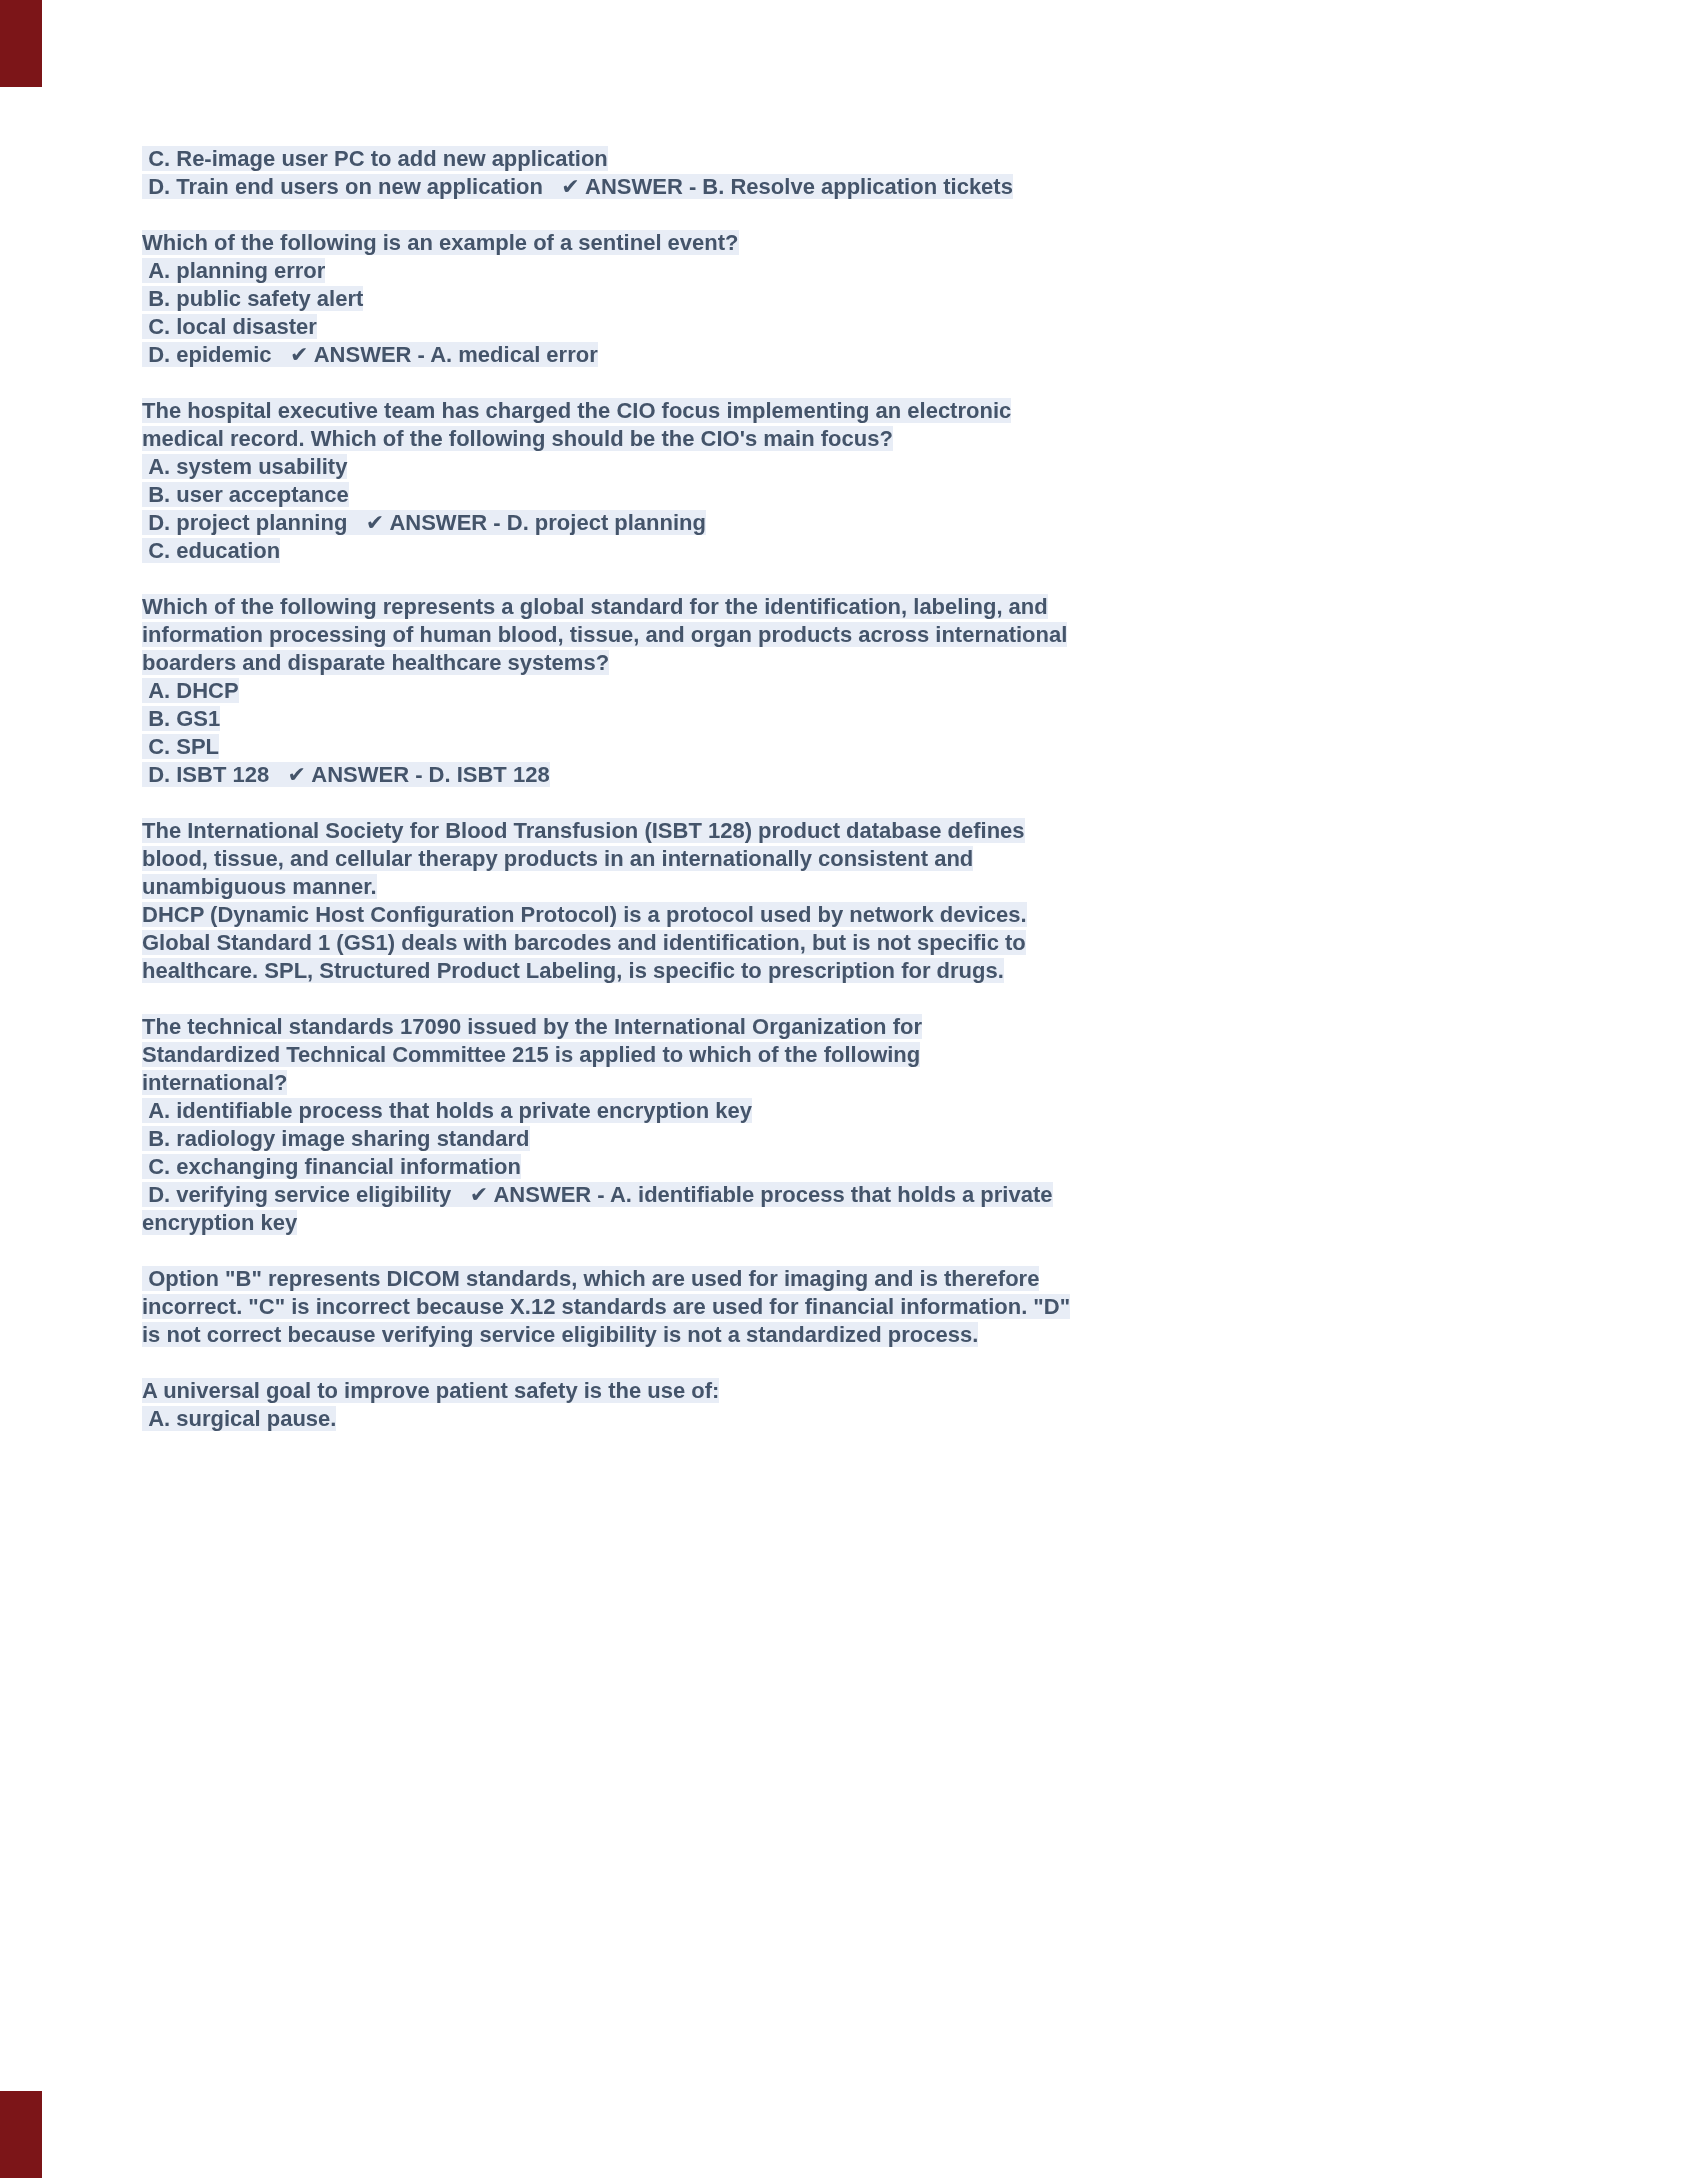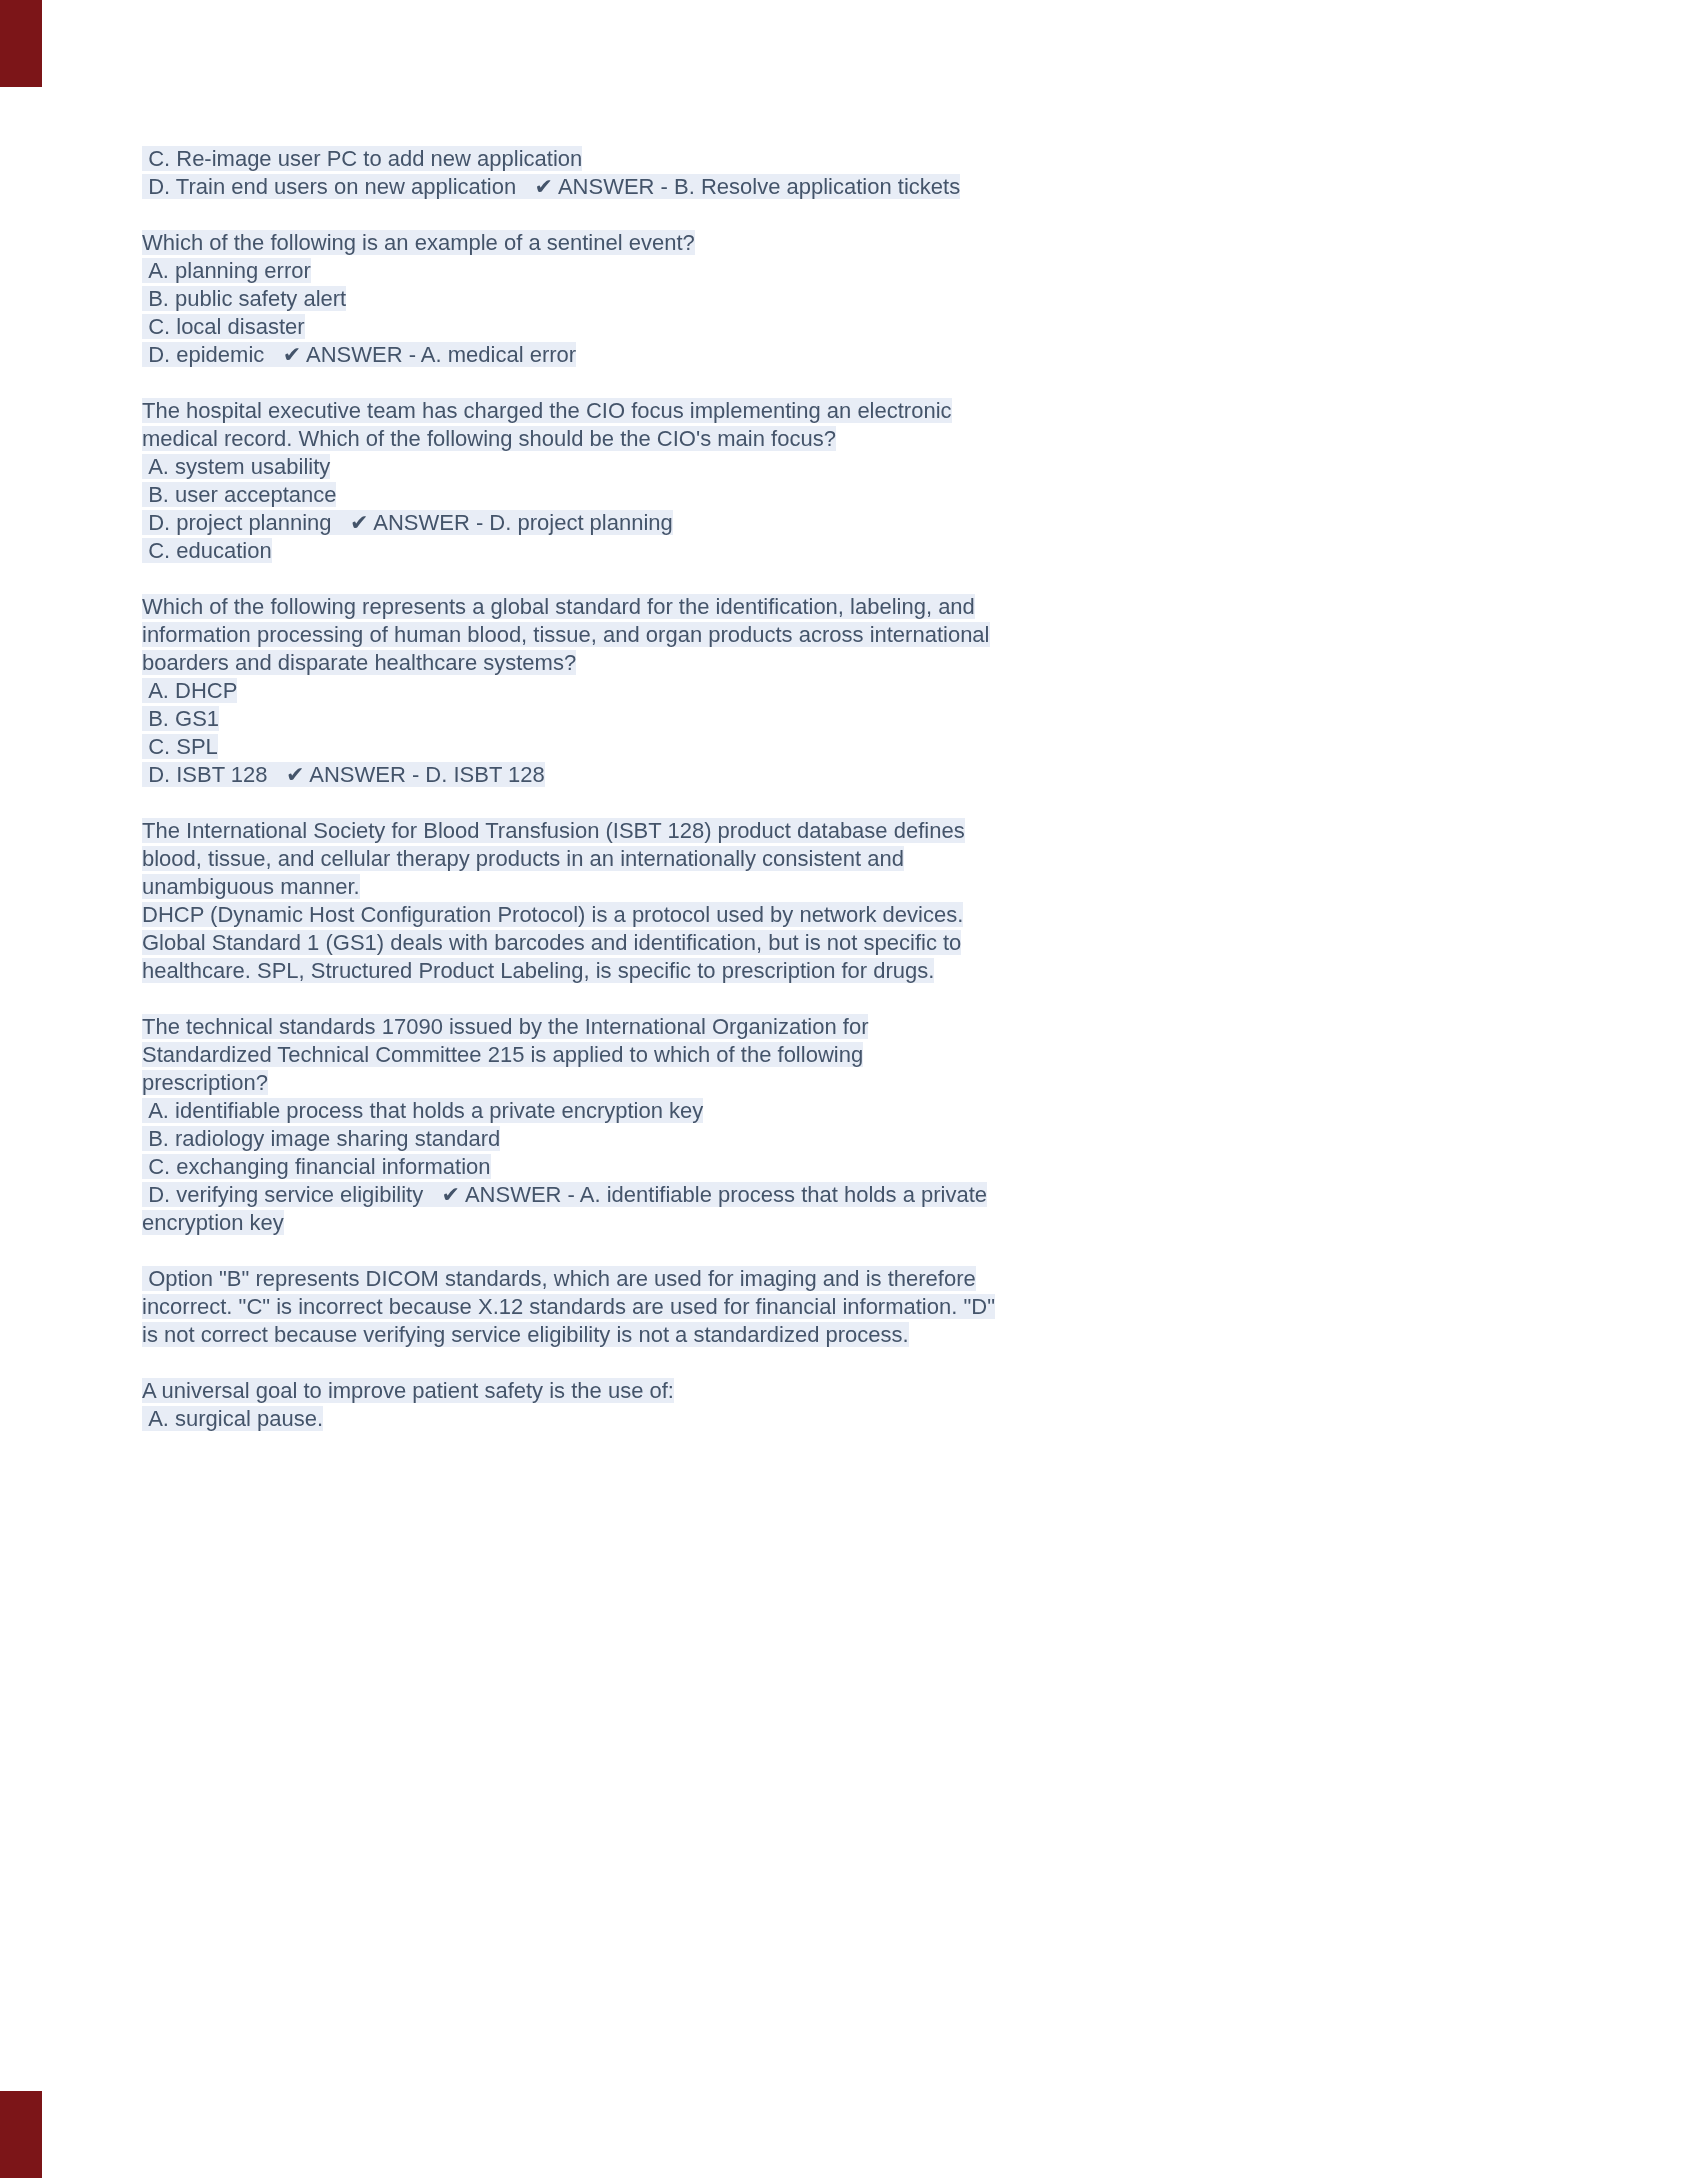--- a/index.html
+++ b/index.html
@@ -22,21 +22,21 @@
   .edge-bar.bottom { bottom: 0; }
   .content {
     position: absolute;
     top: 145px;
     left: 142px;
     width: 1168px;
     font-size: 22px;
     line-height: 28px;
     color: #44546a;
   }
-  .block { margin-bottom: 28px; }
+  .block { margin-bottom: 28px; font-weight: bold; }
   .block:last-child { margin-bottom: 8px; }
   .line { min-height: 28px; }
   .hl {
     white-space: pre-wrap;
     background: var(--hl, #e8edf6);
     -webkit-box-decoration-break: clone;
     box-decoration-break: clone;
   }
   .check { font-size: 22px; }
 </style>
@@ -79,21 +79,21 @@
       <div class="line"><span class="hl">The International Society for Blood Transfusion (ISBT 128) product database defines</span></div>
       <div class="line"><span class="hl">blood, tissue, and cellular therapy products in an internationally consistent and</span></div>
       <div class="line"><span class="hl">unambiguous manner.</span></div>
       <div class="line"><span class="hl">DHCP (Dynamic Host Configuration Protocol) is a protocol used by network devices.</span></div>
       <div class="line"><span class="hl">Global Standard 1 (GS1) deals with barcodes and identification, but is not specific to</span></div>
       <div class="line"><span class="hl">healthcare. SPL, Structured Product Labeling, is specific to prescription for drugs.</span></div>
     </div>
     <div class="block">
       <div class="line"><span class="hl">The technical standards 17090 issued by the International Organization for</span></div>
       <div class="line"><span class="hl">Standardized Technical Committee 215 is applied to which of the following</span></div>
-      <div class="line"><span class="hl">prescription?</span></div>
+      <div class="line"><span class="hl">international?</span></div>
       <div class="line"><span class="hl"> A. identifiable process that holds a private encryption key</span></div>
       <div class="line"><span class="hl"> B. radiology image sharing standard</span></div>
       <div class="line"><span class="hl"> C. exchanging financial information</span></div>
       <div class="line"><span class="hl"> D. verifying service eligibility   <span class="check">✔</span> ANSWER - A. identifiable process that holds a private</span></div>
       <div class="line"><span class="hl">encryption key</span></div>
     </div>
     <div class="block">
       <div class="line"><span class="hl"> Option "B" represents DICOM standards, which are used for imaging and is therefore</span></div>
       <div class="line"><span class="hl">incorrect. "C" is incorrect because X.12 standards are used for financial information. "D"</span></div>
       <div class="line"><span class="hl">is not correct because verifying service eligibility is not a standardized process.</span></div>

